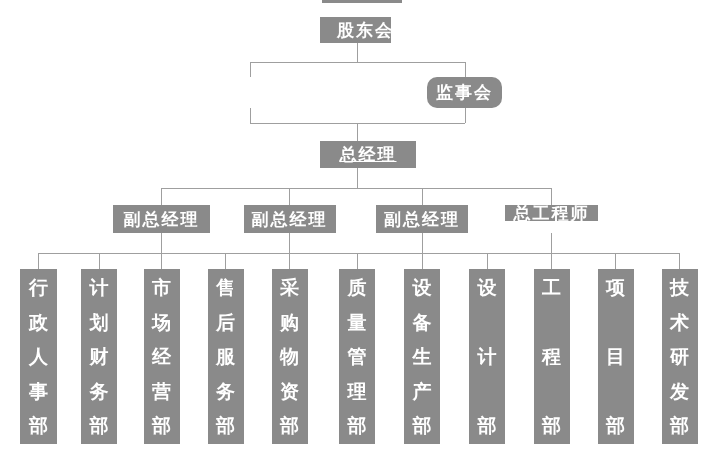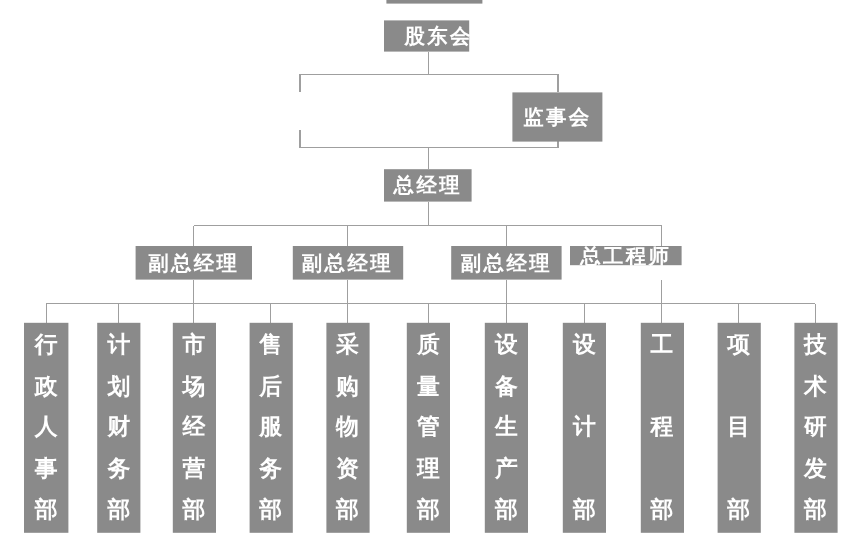--- a/index.html
+++ b/index.html
@@ -97,28 +97,28 @@
     <line x1="487" y1="253" x2="487" y2="269"></line>
     <line x1="551.5" y1="253" x2="551.5" y2="269"></line>
     <line x1="615.5" y1="253" x2="615.5" y2="269"></line>
     <line x1="679.5" y1="253" x2="679.5" y2="269"></line>
   </svg>
 
   <div class="top-strip" style="left:322px; top:0; width:80px; height:3px;"></div>
 
   <div class="node" style="left:320px; top:17px; width:71px; height:26px;padding-left:20px;">股东会</div>
 
-  <div class="node" style="left:427px; top:77px; width:75px; height:41px;">监事会</div>
+  <div class="node" style="left:427px; top:77px; width:75px; height:31px;border-radius:10px;">监事会</div>
 
-  <div class="node" style="left:320px; top:141px; width:73px; height:27px;">总经理</div>
+  <div class="node" style="left:320px; top:141px; width:96px; height:27px;text-decoration:underline;">总经理</div>
 
   <div class="node" style="left:113px; top:205px; width:97px; height:28px;">副总经理</div>
   <div class="node" style="left:243.5px; top:205px; width:92px; height:28px;">副总经理</div>
   <div class="node" style="left:376px; top:205px; width:92px; height:28px;">副总经理</div>
-  <div class="node" style="left:475px; top:205px; width:93px; height:16px;">总工程师</div>
+  <div class="node" style="left:505px; top:205px; width:93px; height:16px;">总工程师</div>
 
   <div class="node dept" style="left:20px;    top:269px; width:37px; height:175px;">
       <span>行</span>
       <span>政</span>
       <span>人</span>
       <span>事</span>
       <span>部</span>
     </div>
   <div class="node dept" style="left:81px;    top:269px; width:36px; height:175px;">
       <span>计</span>

